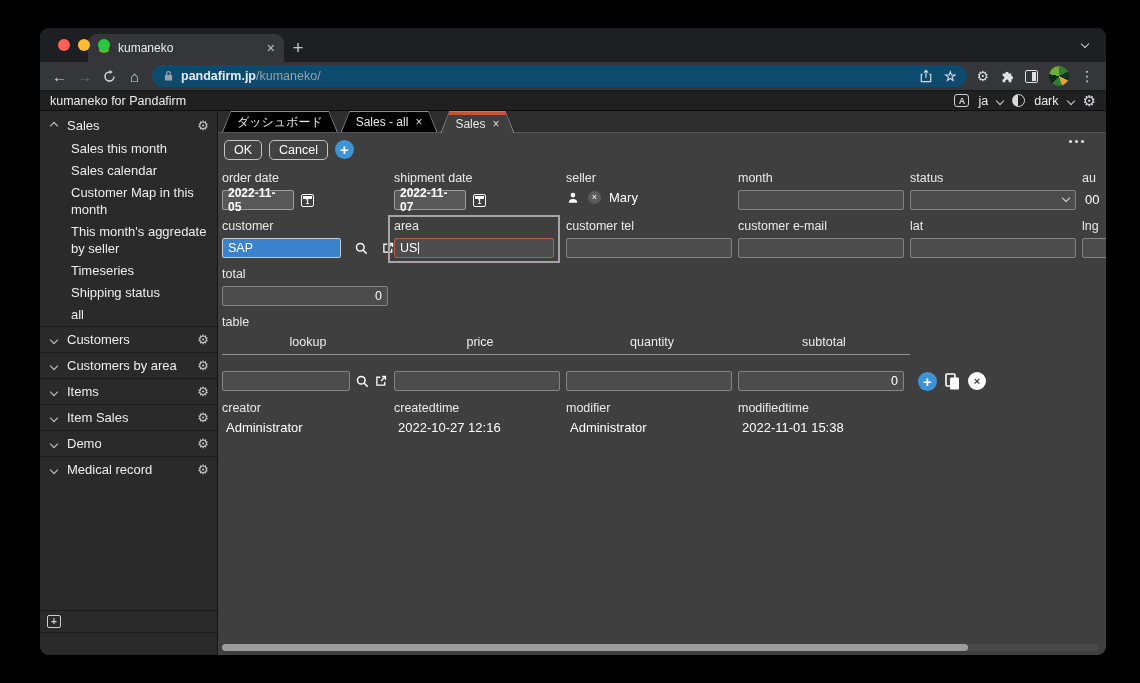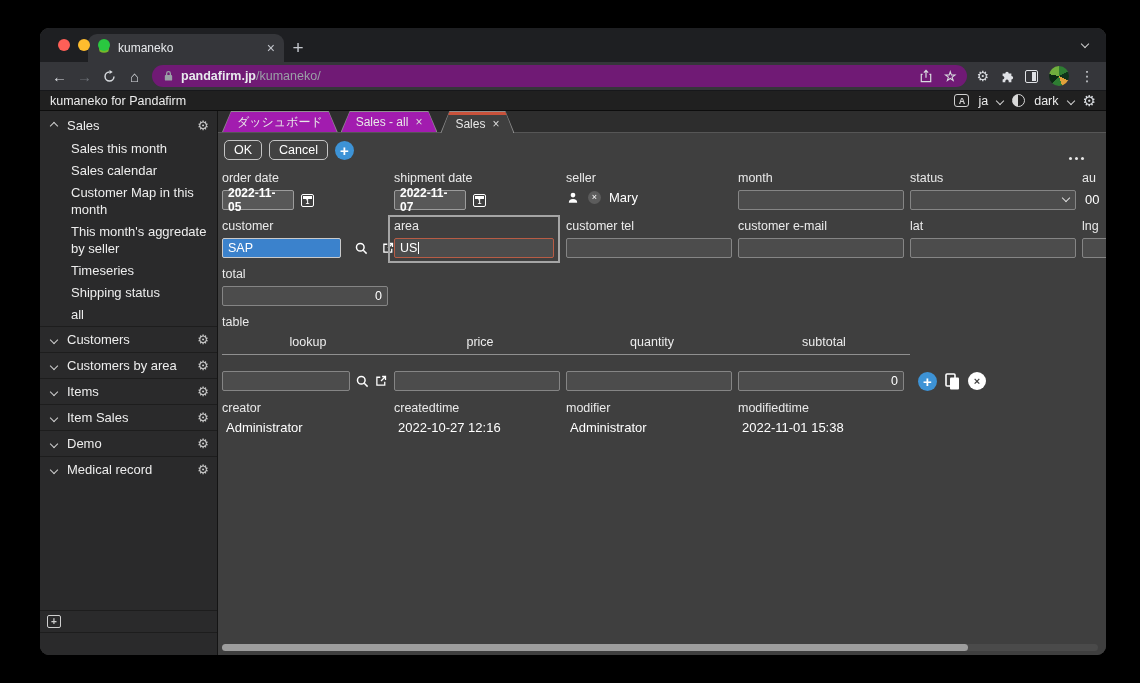--- a/index.html
+++ b/index.html
@@ -19,21 +19,21 @@
   .btab-close{margin-left:auto;color:#c3c6cc;font-size:14px;line-height:1}
   .newtab{width:28px;height:26px;color:#c3c6cc;font-size:19px;display:flex;align-items:center;justify-content:center;margin-bottom:1px}
   .tabsearch{position:absolute;right:18px;top:13px}
   .chev{display:inline-block;width:6px;height:6px;border-right:1.6px solid #cfcfcf;border-bottom:1.6px solid #cfcfcf}
   .chev.down{transform:rotate(45deg)}
   .chev.up{transform:rotate(225deg)}
 
   .toolbar{height:29px;background:#35363a;display:flex;align-items:center;padding:0 8px;gap:2px;flex:none;border-bottom:1px solid #17181b}
   .navbtn{width:23px;height:23px;display:flex;align-items:center;justify-content:center;color:#d8dbdf;font-size:15px}
   .navbtn.disabled{color:#6b6f76}
-  .omnibox{flex:1;height:22px;background:#701a75;border-radius:12px;display:flex;align-items:center;
+  .omnibox{flex:1;height:22px;background:#0c4a6e;border-radius:12px;display:flex;align-items:center;
     padding:0 11px;gap:7px;color:#e8eaed;font-size:12.5px;margin:0 7px 0 4px;font-weight:bold}
   .omni-path{color:#9aa0a6;font-weight:normal}
   .omni-right{margin-left:auto;display:flex;align-items:center;gap:12px}
   .star{color:#d8dbdf;font-size:14px}
   .extarea{display:flex;align-items:center;gap:11px;padding-right:4px}
   .gearglyph{color:#d8dbdf;font-size:14px;line-height:1}
   .panel-icon{width:13px;height:13px;border:1.7px solid #dfe1e5;border-radius:2px;position:relative}
   .panel-icon::after{content:"";position:absolute;top:1px;bottom:1px;right:1px;width:4px;background:#dfe1e5}
   .avatar{width:20px;height:20px;border-radius:50%;
     background:conic-gradient(#2e7d32 0 18%,#10351c 18% 32%,#e2a23b 32% 45%,#2e7d32 45% 62%,#0c2a14 62% 78%,#6fae3d 78% 100%)}
@@ -62,26 +62,26 @@
   .addapp{width:14px;height:13px;border:1.6px solid #cfcfcf;border-radius:2px;color:#cfcfcf;
     font-size:10px;line-height:10px;display:flex;align-items:center;justify-content:center;font-weight:bold}
   .side-below{height:22px}
 
   
   .main{flex:1;position:relative;background:#3f3f3f;overflow:hidden;color:#ededed;display:flex;flex-direction:column}
   .rtabs{height:22px;background:#2d2d2d;display:flex;align-items:flex-end;padding-left:4px;border-bottom:1px solid #565656;flex:none}
   .rtab{height:21px;position:relative;margin-right:3px;font-size:12px;color:#e8e8e8;
     clip-path:polygon(9px 0,calc(100% - 9px) 0,100% 100%,0 100%);background:#8e8e8e;padding:1px 1px 0 1px;z-index:1}
   .rtab-inner{height:20px;clip-path:polygon(8px 0,calc(100% - 8px) 0,100% 100%,0 100%);
-    background:#a21caf;display:flex;align-items:center;justify-content:center;gap:7px;padding:0 14px}
+    background:#000000;display:flex;align-items:center;justify-content:center;gap:7px;padding:0 14px}
   .rtab.active{height:22px;margin-bottom:-1px;z-index:2}
   .rtab.active .rtab-inner{height:21px;background:#3f3f3f;border-top:3px solid #c9523b}
   .rtab-close{font-size:12px;color:#ddd;line-height:1}
 
-  .actionrow{display:flex;align-items:flex-end;gap:7px;padding:7px 6px 5px;flex:none}
+  .actionrow{display:flex;align-items:flex-start;gap:7px;padding:7px 6px 5px;flex:none}
   .btn{height:20px;padding:0 9px;background:#424242;border:1px solid #c4c4c4;border-radius:5px;
     font-size:12.5px;color:#fff;display:flex;align-items:center}
   .circle-plus{width:19px;height:19px;border-radius:50%;background:#3d93d6;color:#fff;display:flex;
     align-items:center;justify-content:center;font-size:15px;line-height:1;font-weight:bold}
   .more-dots{margin-left:auto;margin-right:16px;display:flex;gap:3px;align-items:center}
   .more-dots i{width:3px;height:3px;background:#e8e8e8;border-radius:50%}
 
   .fields{padding:6px 0 0 4px;font-size:12.5px;flex:1}
   .frow{display:flex;margin-bottom:9px}
   .cell{width:172px;flex:none;position:relative}

